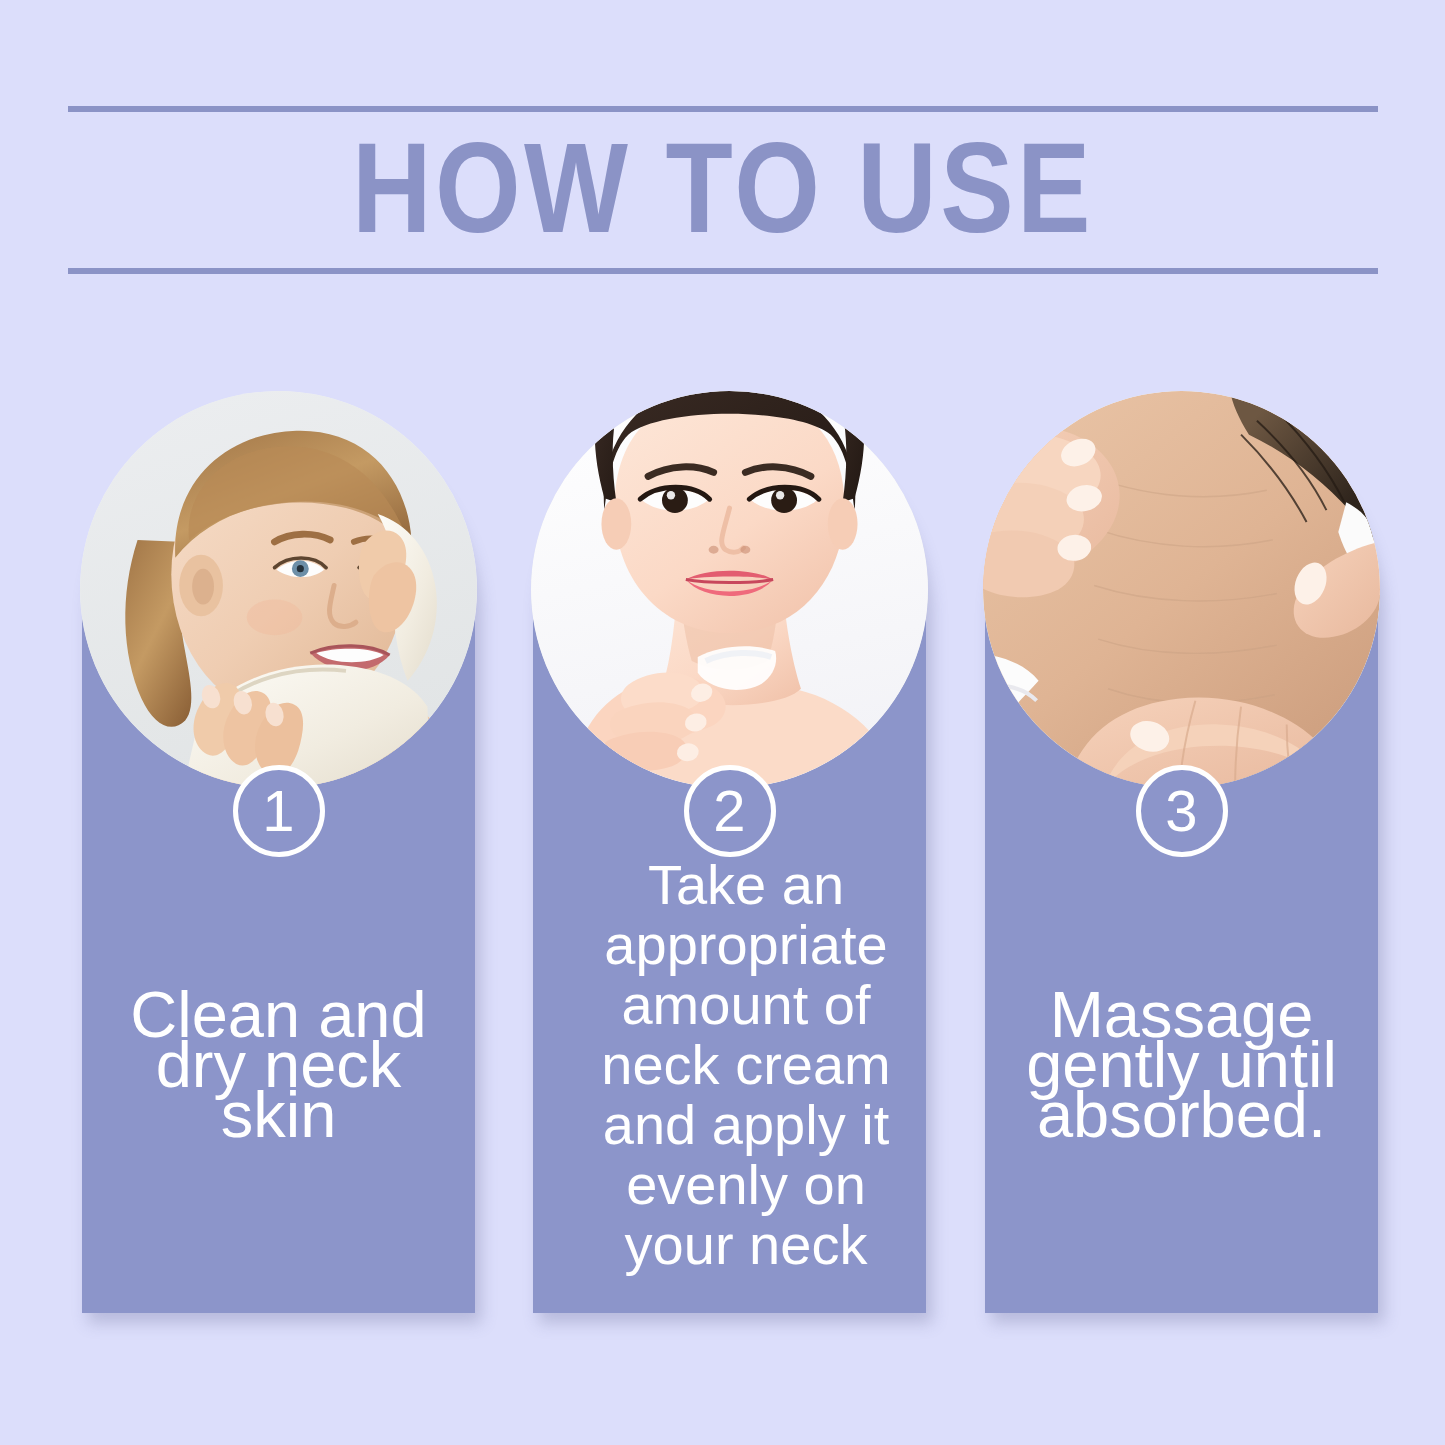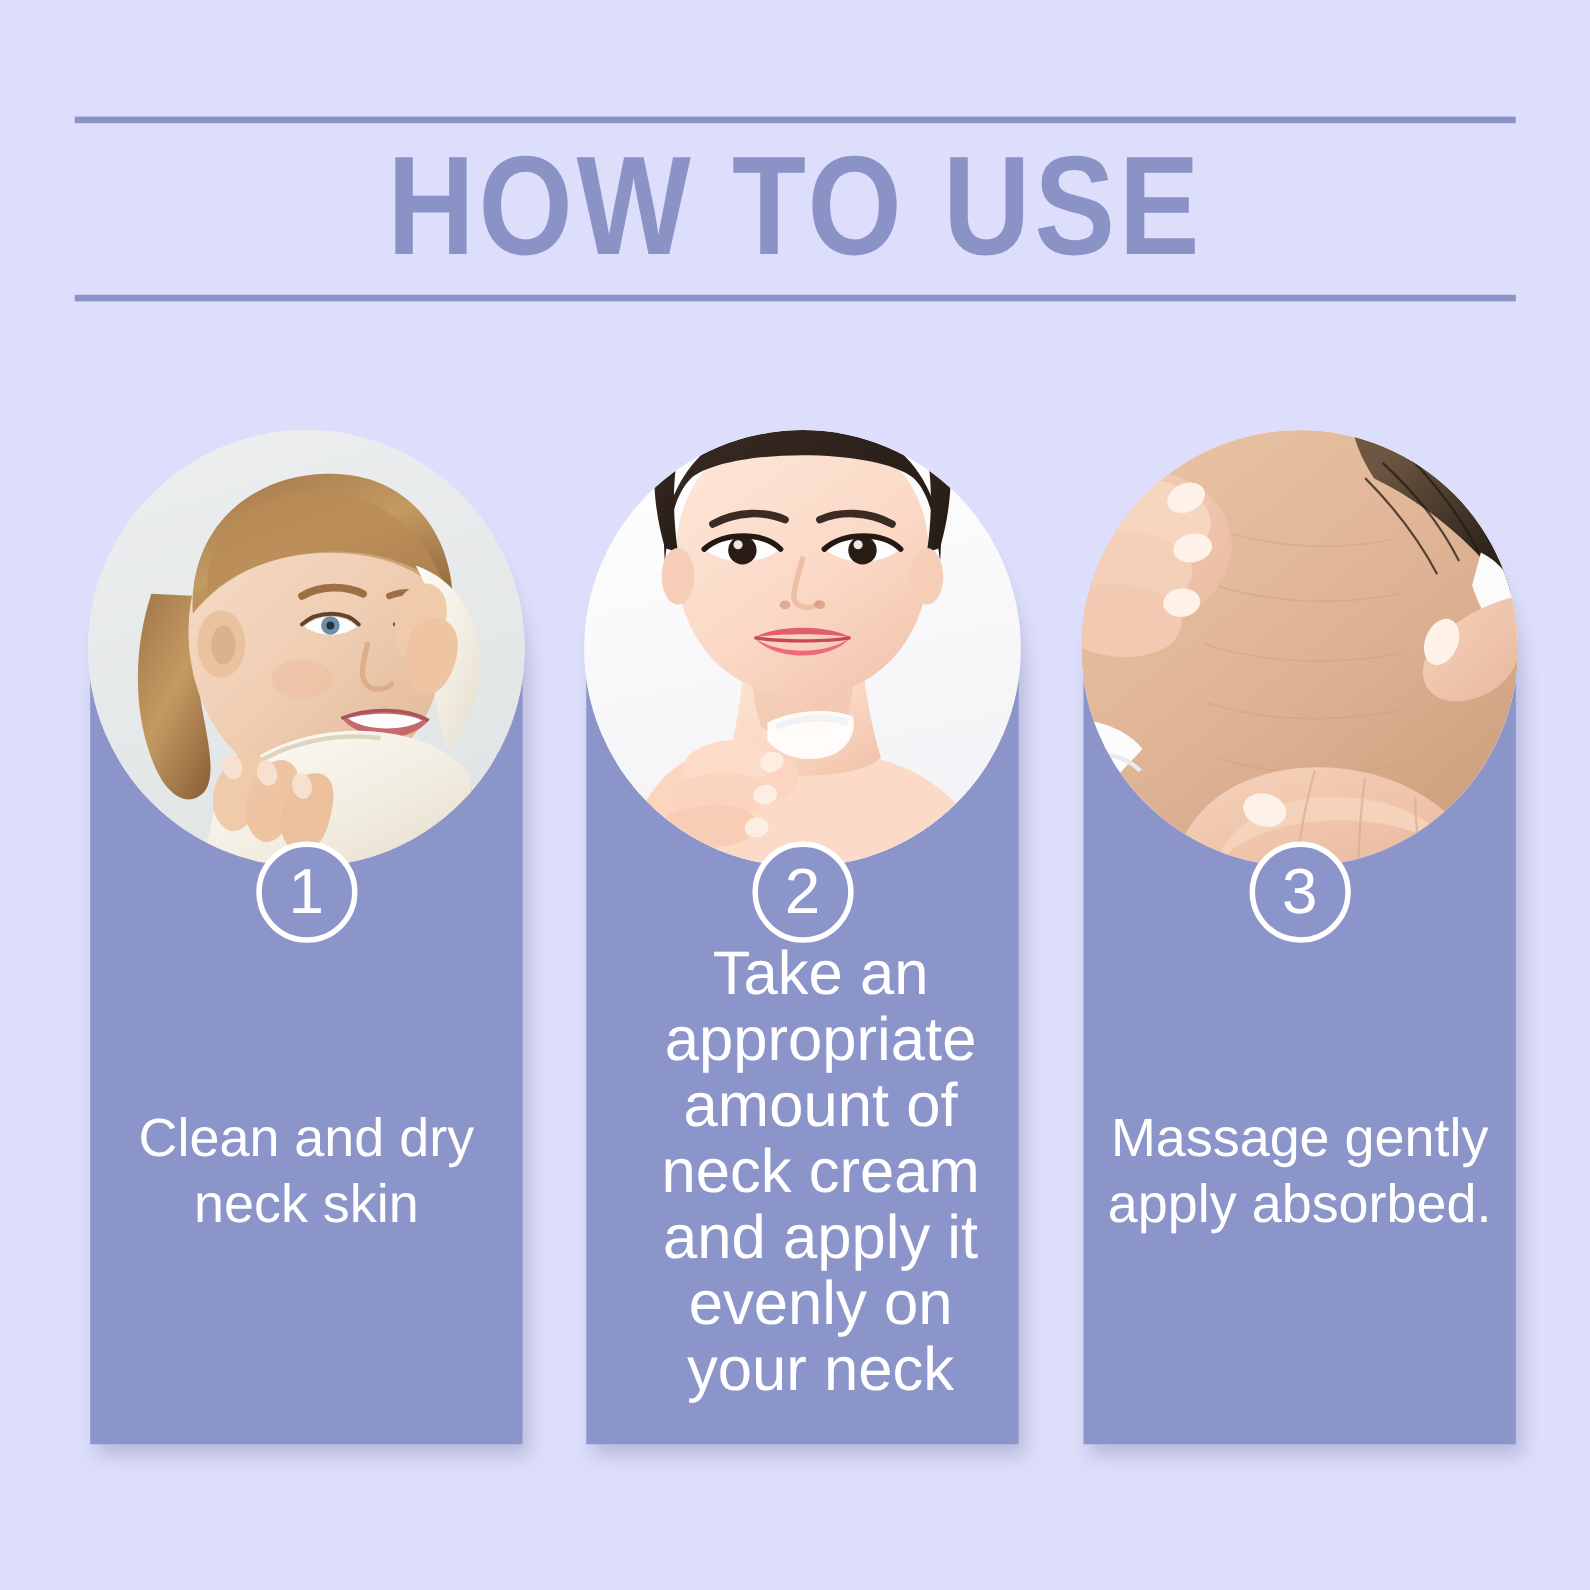--- a/index.html
+++ b/index.html
@@ -103,22 +103,22 @@
   .step-text{
     position:absolute;
     left:14px; right:14px;
     top:452px;
     height:400px;
     display:flex;
     align-items:center;
     justify-content:center;
     text-align:center;
     color:#ffffff;
-    font-size:49px;
-    line-height:60px;
+    font-size:65px;
+    line-height:50px;
     font-weight:300;
     font-family:"Liberation Sans","DejaVu Sans",sans-serif;
     letter-spacing:0px;
   }
   .step-text.small{font-size:56px;line-height:60px;margin-left:33px;}
 </style>
 </head>
 <body>
 
 <div class="header">
@@ -344,16 +344,16 @@
             <path d="M306 336 C306 360 308 380 312 400"></path>
           </g>
           <ellipse cx="168" cy="348" rx="20" ry="15" fill="#fdf1e8" transform="rotate(16 168 348)"></ellipse>
 
           <path d="M-20 266 C8 262 40 272 56 292 C40 310 18 330 2 356 L-20 380 Z" fill="#fcfcfc"></path>
           <path d="M-10 300 C14 292 40 298 54 312" stroke="#e9e9ee" stroke-width="4" fill="none"></path>
         </svg>
       </div>
     </div>
     <div class="badge">3</div>
-    <div class="step-text">Massage gently apply absorbed.</div>
+    <div class="step-text">Massage gently until absorbed.</div>
   </div>
 
 </div>
 
 </body></html>

